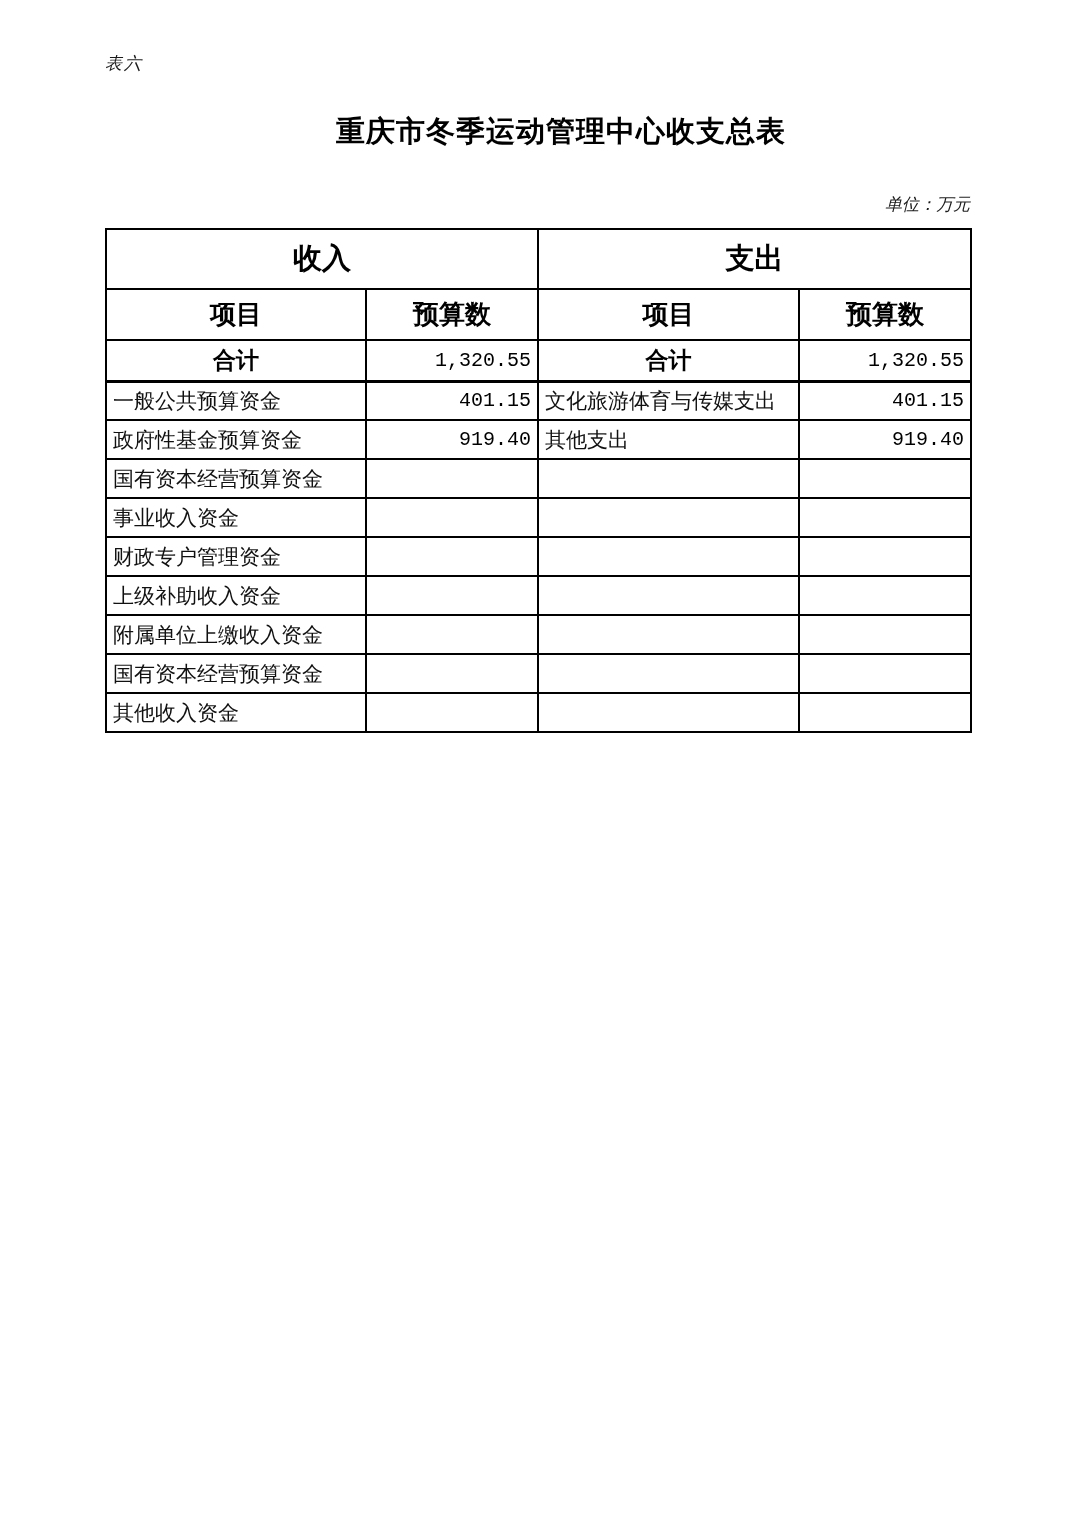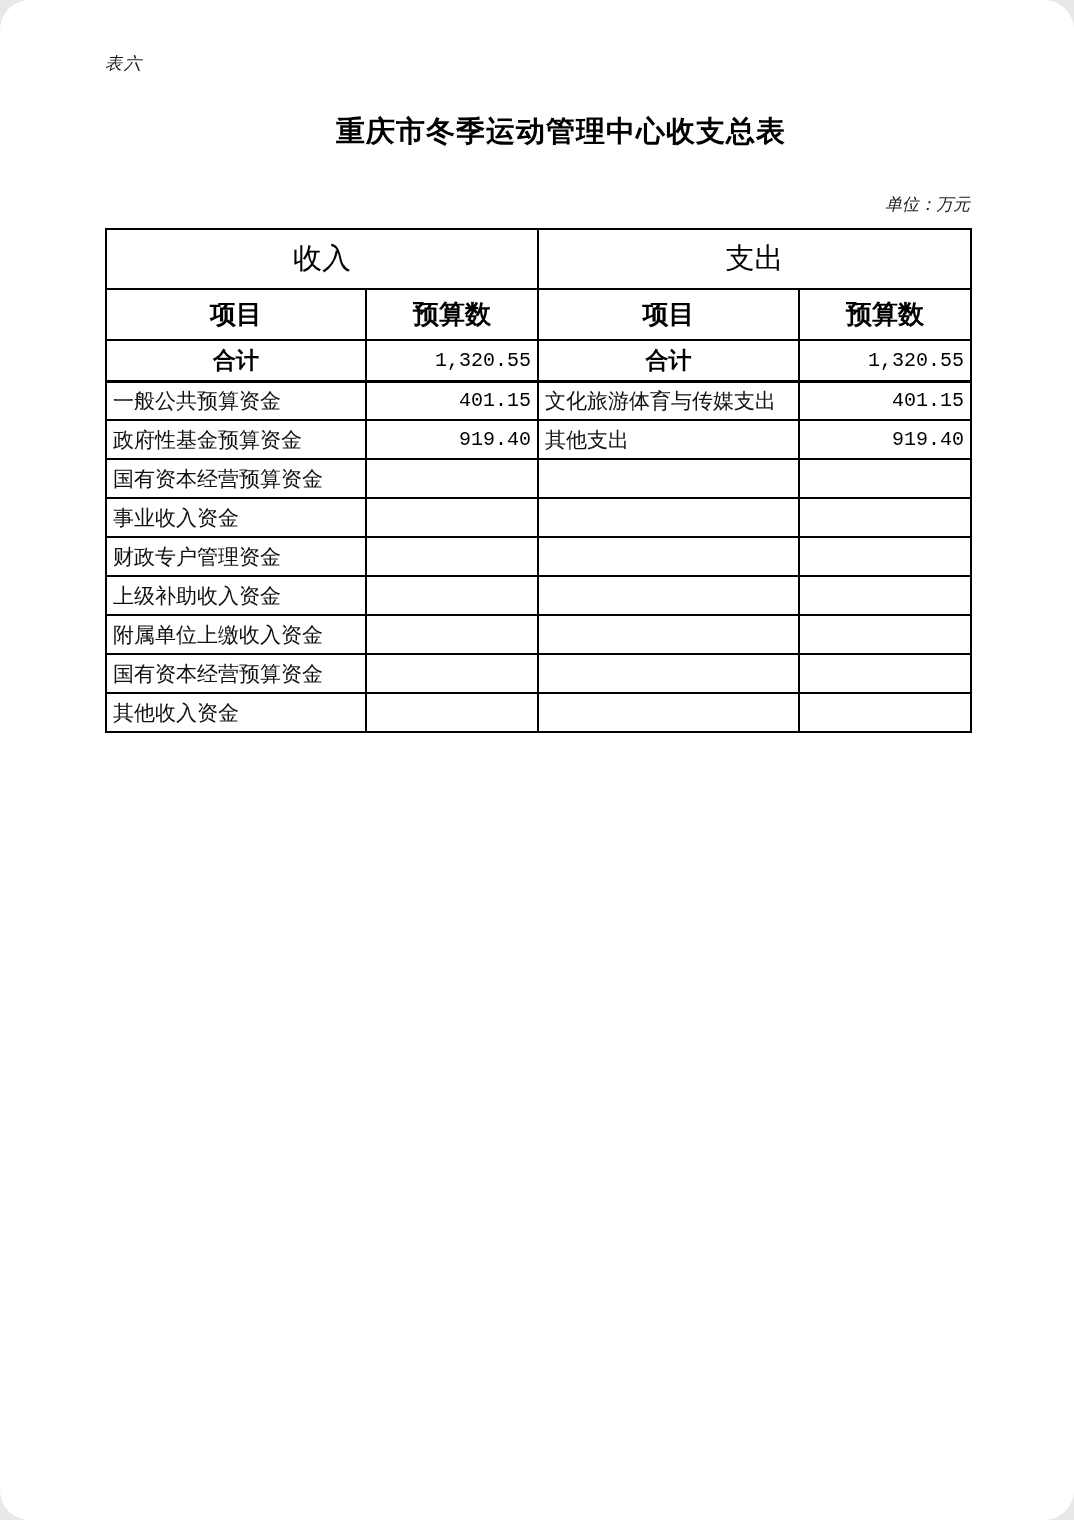--- a/index.html
+++ b/index.html
@@ -9,21 +9,20 @@
   }
   .page {
     position: relative;
     width: 1074px;
     height: 1520px;
     margin: 0 auto;
     background: #ffffff;
     font-family: "Liberation Serif", serif;
     color: #000000;
     overflow: hidden;
-    border-radius: 30px;
   }
   .table-label {
     position: absolute;
     left: 105px;
     top: 52px;
     font-family: "DejaVu Serif", serif;
     font-style: italic;
     font-size: 17px;
     color: #1a1a1a;
     letter-spacing: 2px;
@@ -64,21 +63,21 @@
     padding: 0 6px;
     overflow: hidden;
     white-space: nowrap;
   }
   tr.r-group { height: 60px; }
   tr.r-sub   { height: 51px; margin-top: 8px; }
   tr.r-total { height: 41px; }
   tr.r-data  { height: 39px; }
   th.group-hdr {
     font-family: "Liberation Sans", sans-serif;
-    font-weight: normal;
+    font-weight: bold;
     font-size: 29px;
     text-align: center;
     border-bottom-width: 3px;
   }
   th.sub-hdr {
     font-family: "Liberation Sans", sans-serif;
     font-weight: bold;
     font-size: 26px;
     text-align: center;
     border-bottom-width: 3px;

